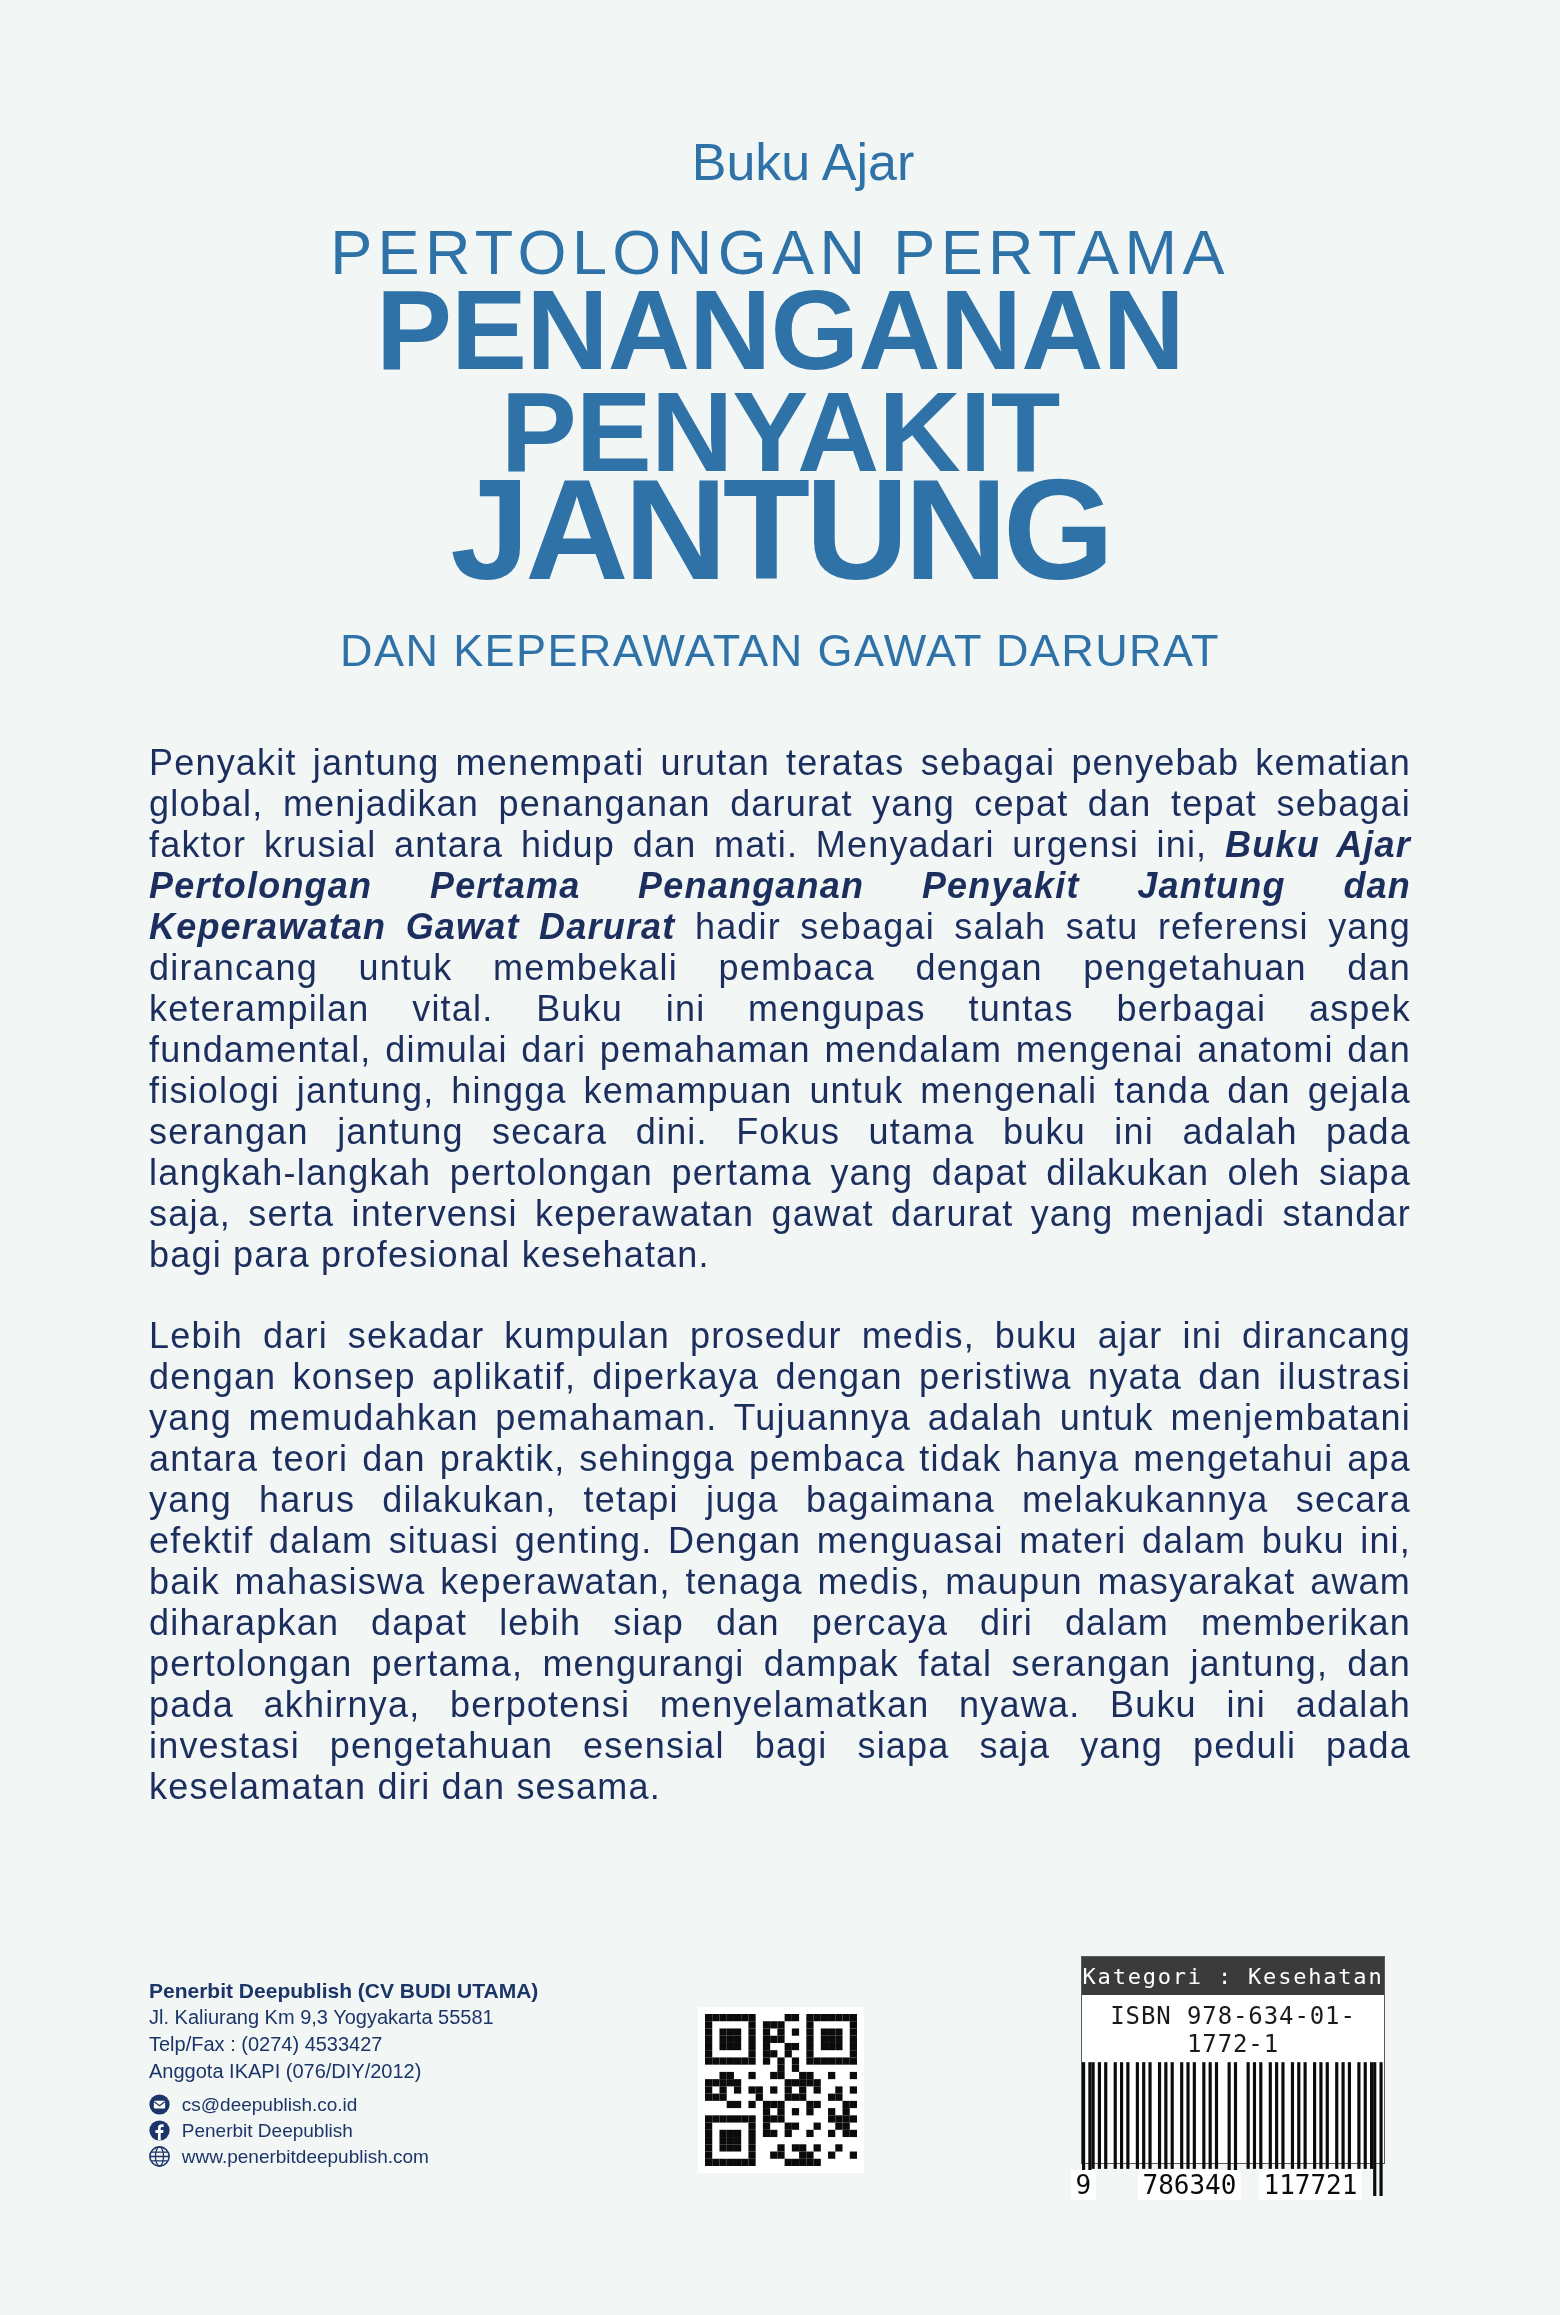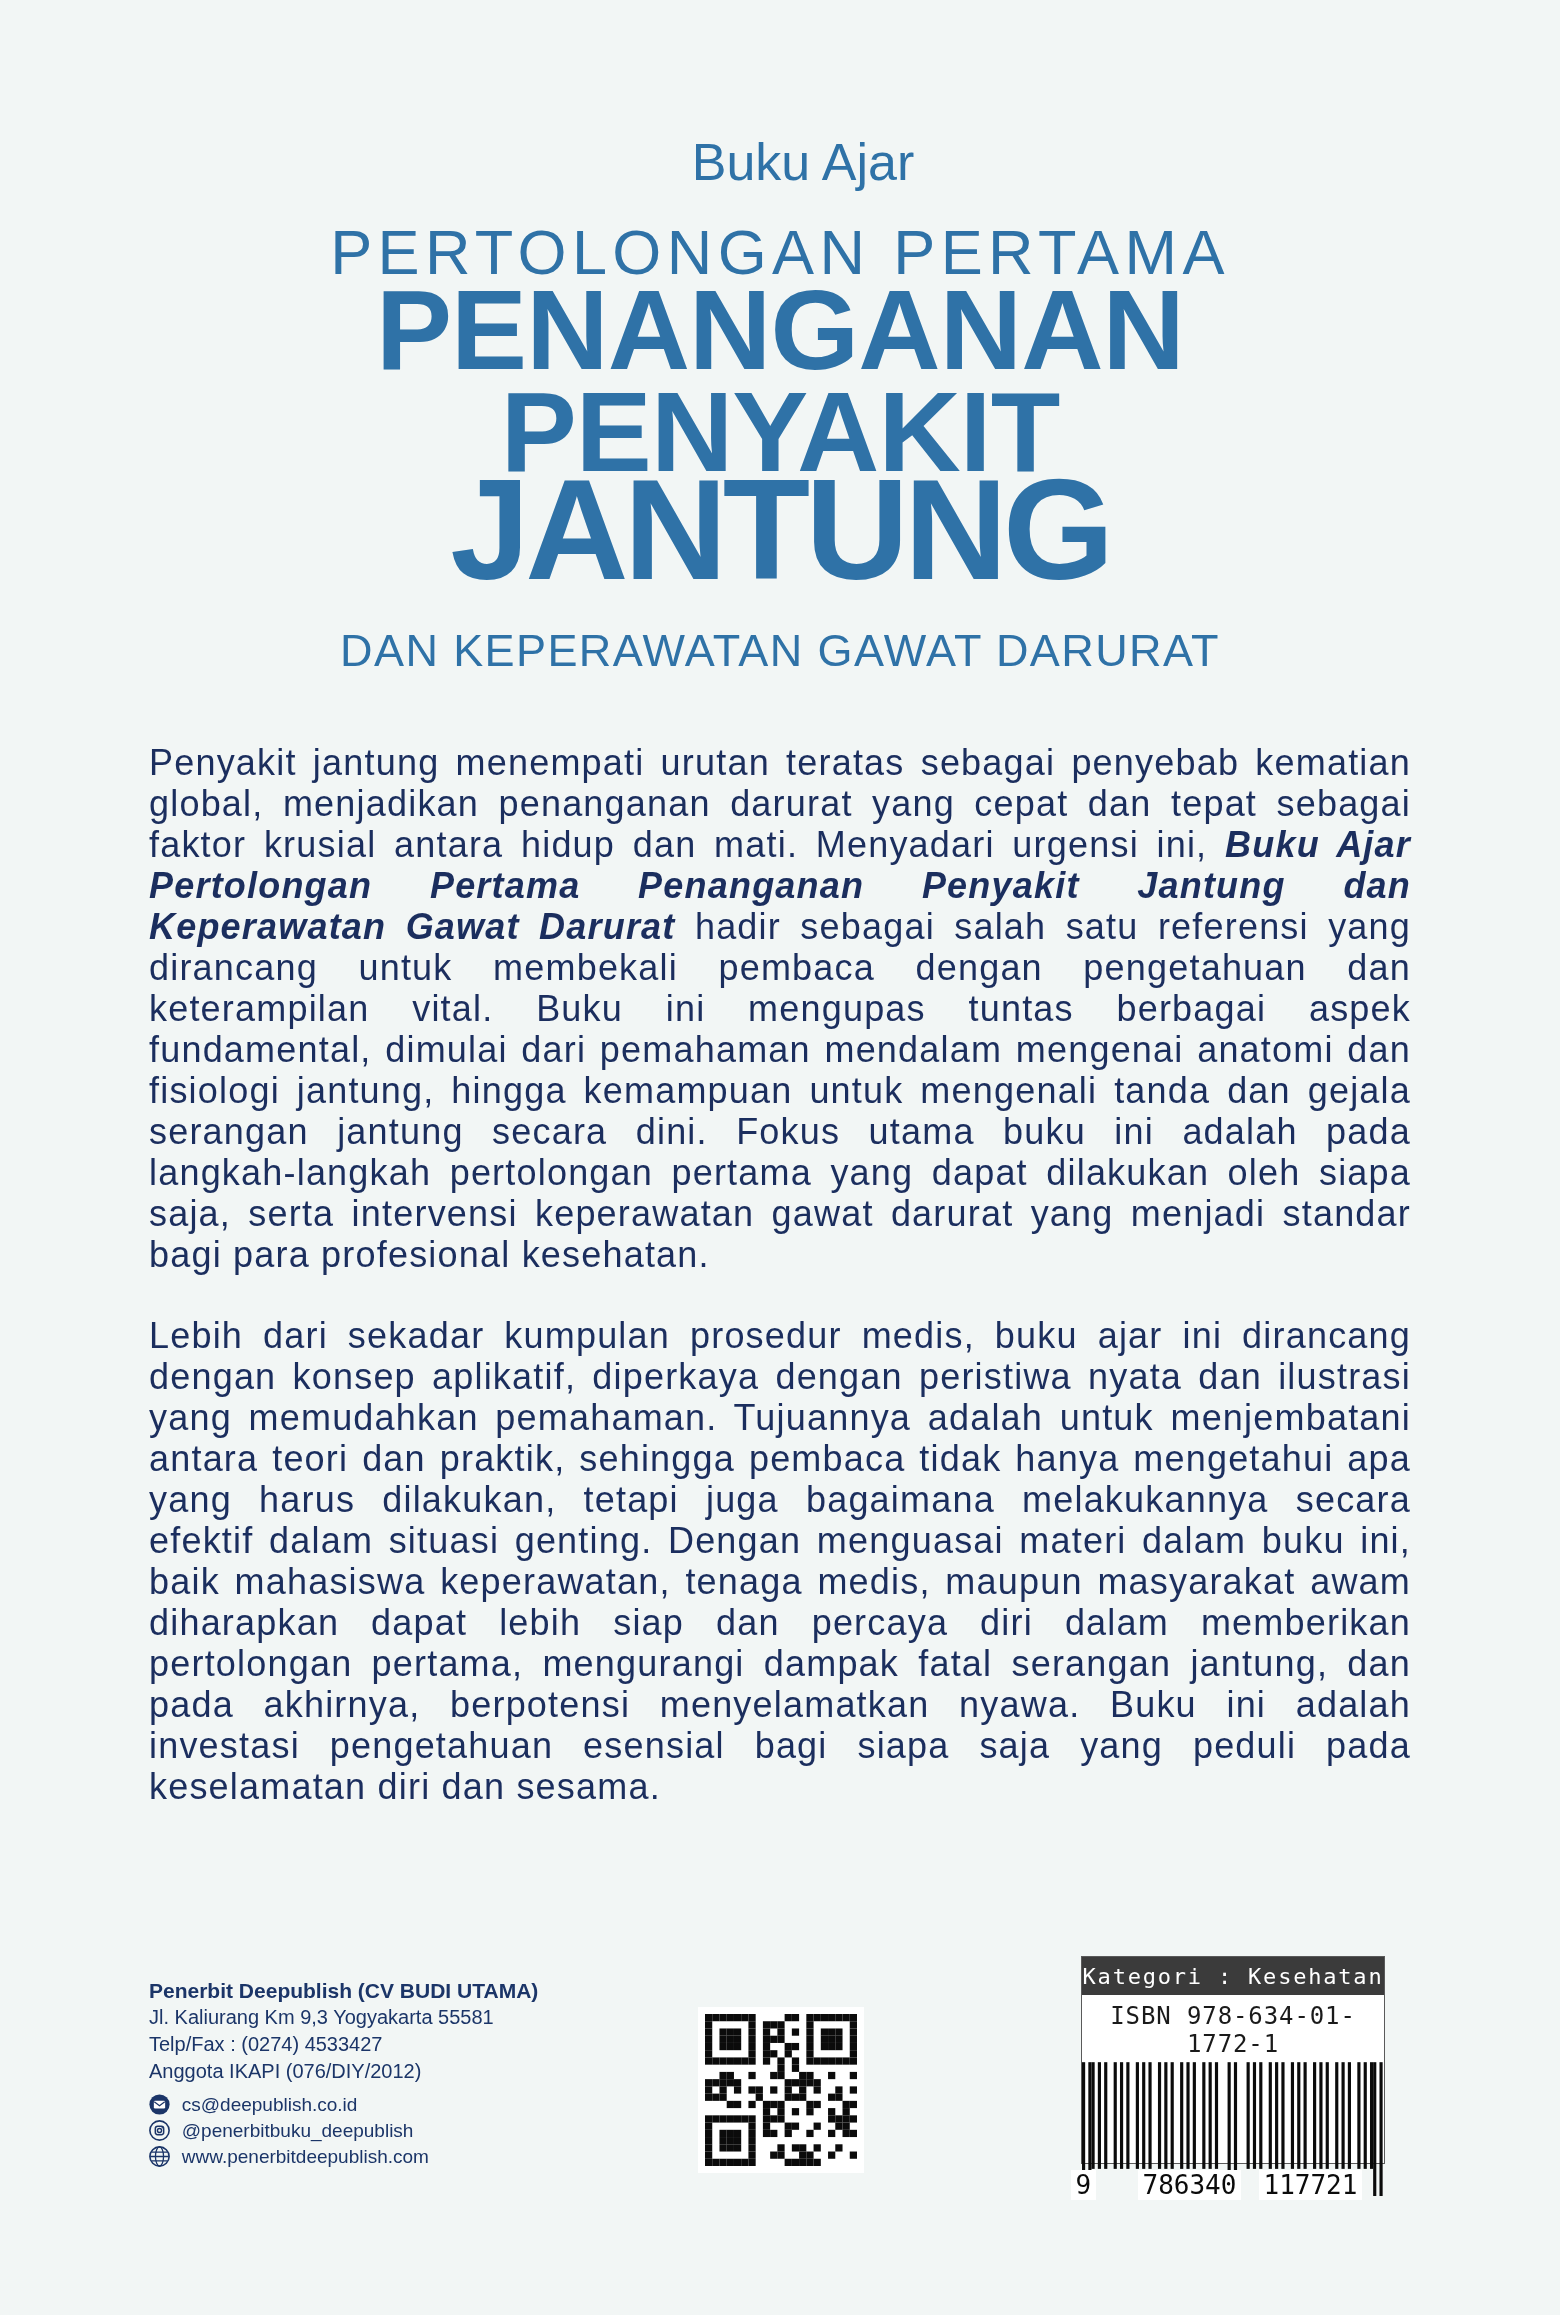--- a/index.html
+++ b/index.html
@@ -105,28 +105,26 @@
           <svg viewBox="0 0 26 26">
               <circle cx="13" cy="13" r="12.5" fill="#1B3568"></circle>
               <rect x="6" y="8.5" width="14" height="9.5" rx="1.5" fill="#fff"></rect>
               <path d="M6.5 9.5l6.5 5 6.5-5" stroke="#1B3568" stroke-width="1.6" fill="none"></path>
             </svg>
         </span>
         <span>cs@deepublish.co.id</span>
       </li>
       <li>
         <span class="cicon">
-          <svg viewBox="0 0 26 26" fill="none" stroke="#1B3568">
-              <circle cx="13" cy="13" r="11.9" stroke-width="2"></circle>
-              <rect x="7.8" y="7.8" width="10.4" height="10.4" rx="3" stroke-width="1.8"></rect>
-              <circle cx="13" cy="13" r="2.6" stroke-width="1.8"></circle>
-              <circle cx="16.4" cy="9.6" r="0.9" fill="#1B3568" stroke="none"></circle>
+          <svg viewBox="0 0 26 26">
+              <circle cx="13" cy="13" r="12.5" fill="#1B3568"></circle>
+              <path d="M14.5 25v-9h3l.5-3.5h-3.5v-2c0-1 .3-1.8 1.9-1.8h1.7V5.6C17.8 5.5 16.7 5.4 15.5 5.4c-2.6 0-4.4 1.6-4.4 4.5v2.6H8v3.5h3.1V25z" fill="#fff"></path>
             </svg>
         </span>
-        <span>@penerbitbuku_deepublish</span>
+        <span>Penerbit Deepublish</span>
       </li>
       <li>
         <span class="cicon">
           <svg viewBox="0 0 26 26" fill="none" stroke="#1B3568">
               <circle cx="13" cy="13" r="11.9" stroke-width="2"></circle>
               <ellipse cx="13" cy="13" rx="5" ry="11.9" stroke-width="1.6"></ellipse>
               <path d="M1.5 13h23M3 7.5h20M3 18.5h20" stroke-width="1.6"></path>
             </svg>
         </span>
         <span>www.penerbitdeepublish.com</span>

